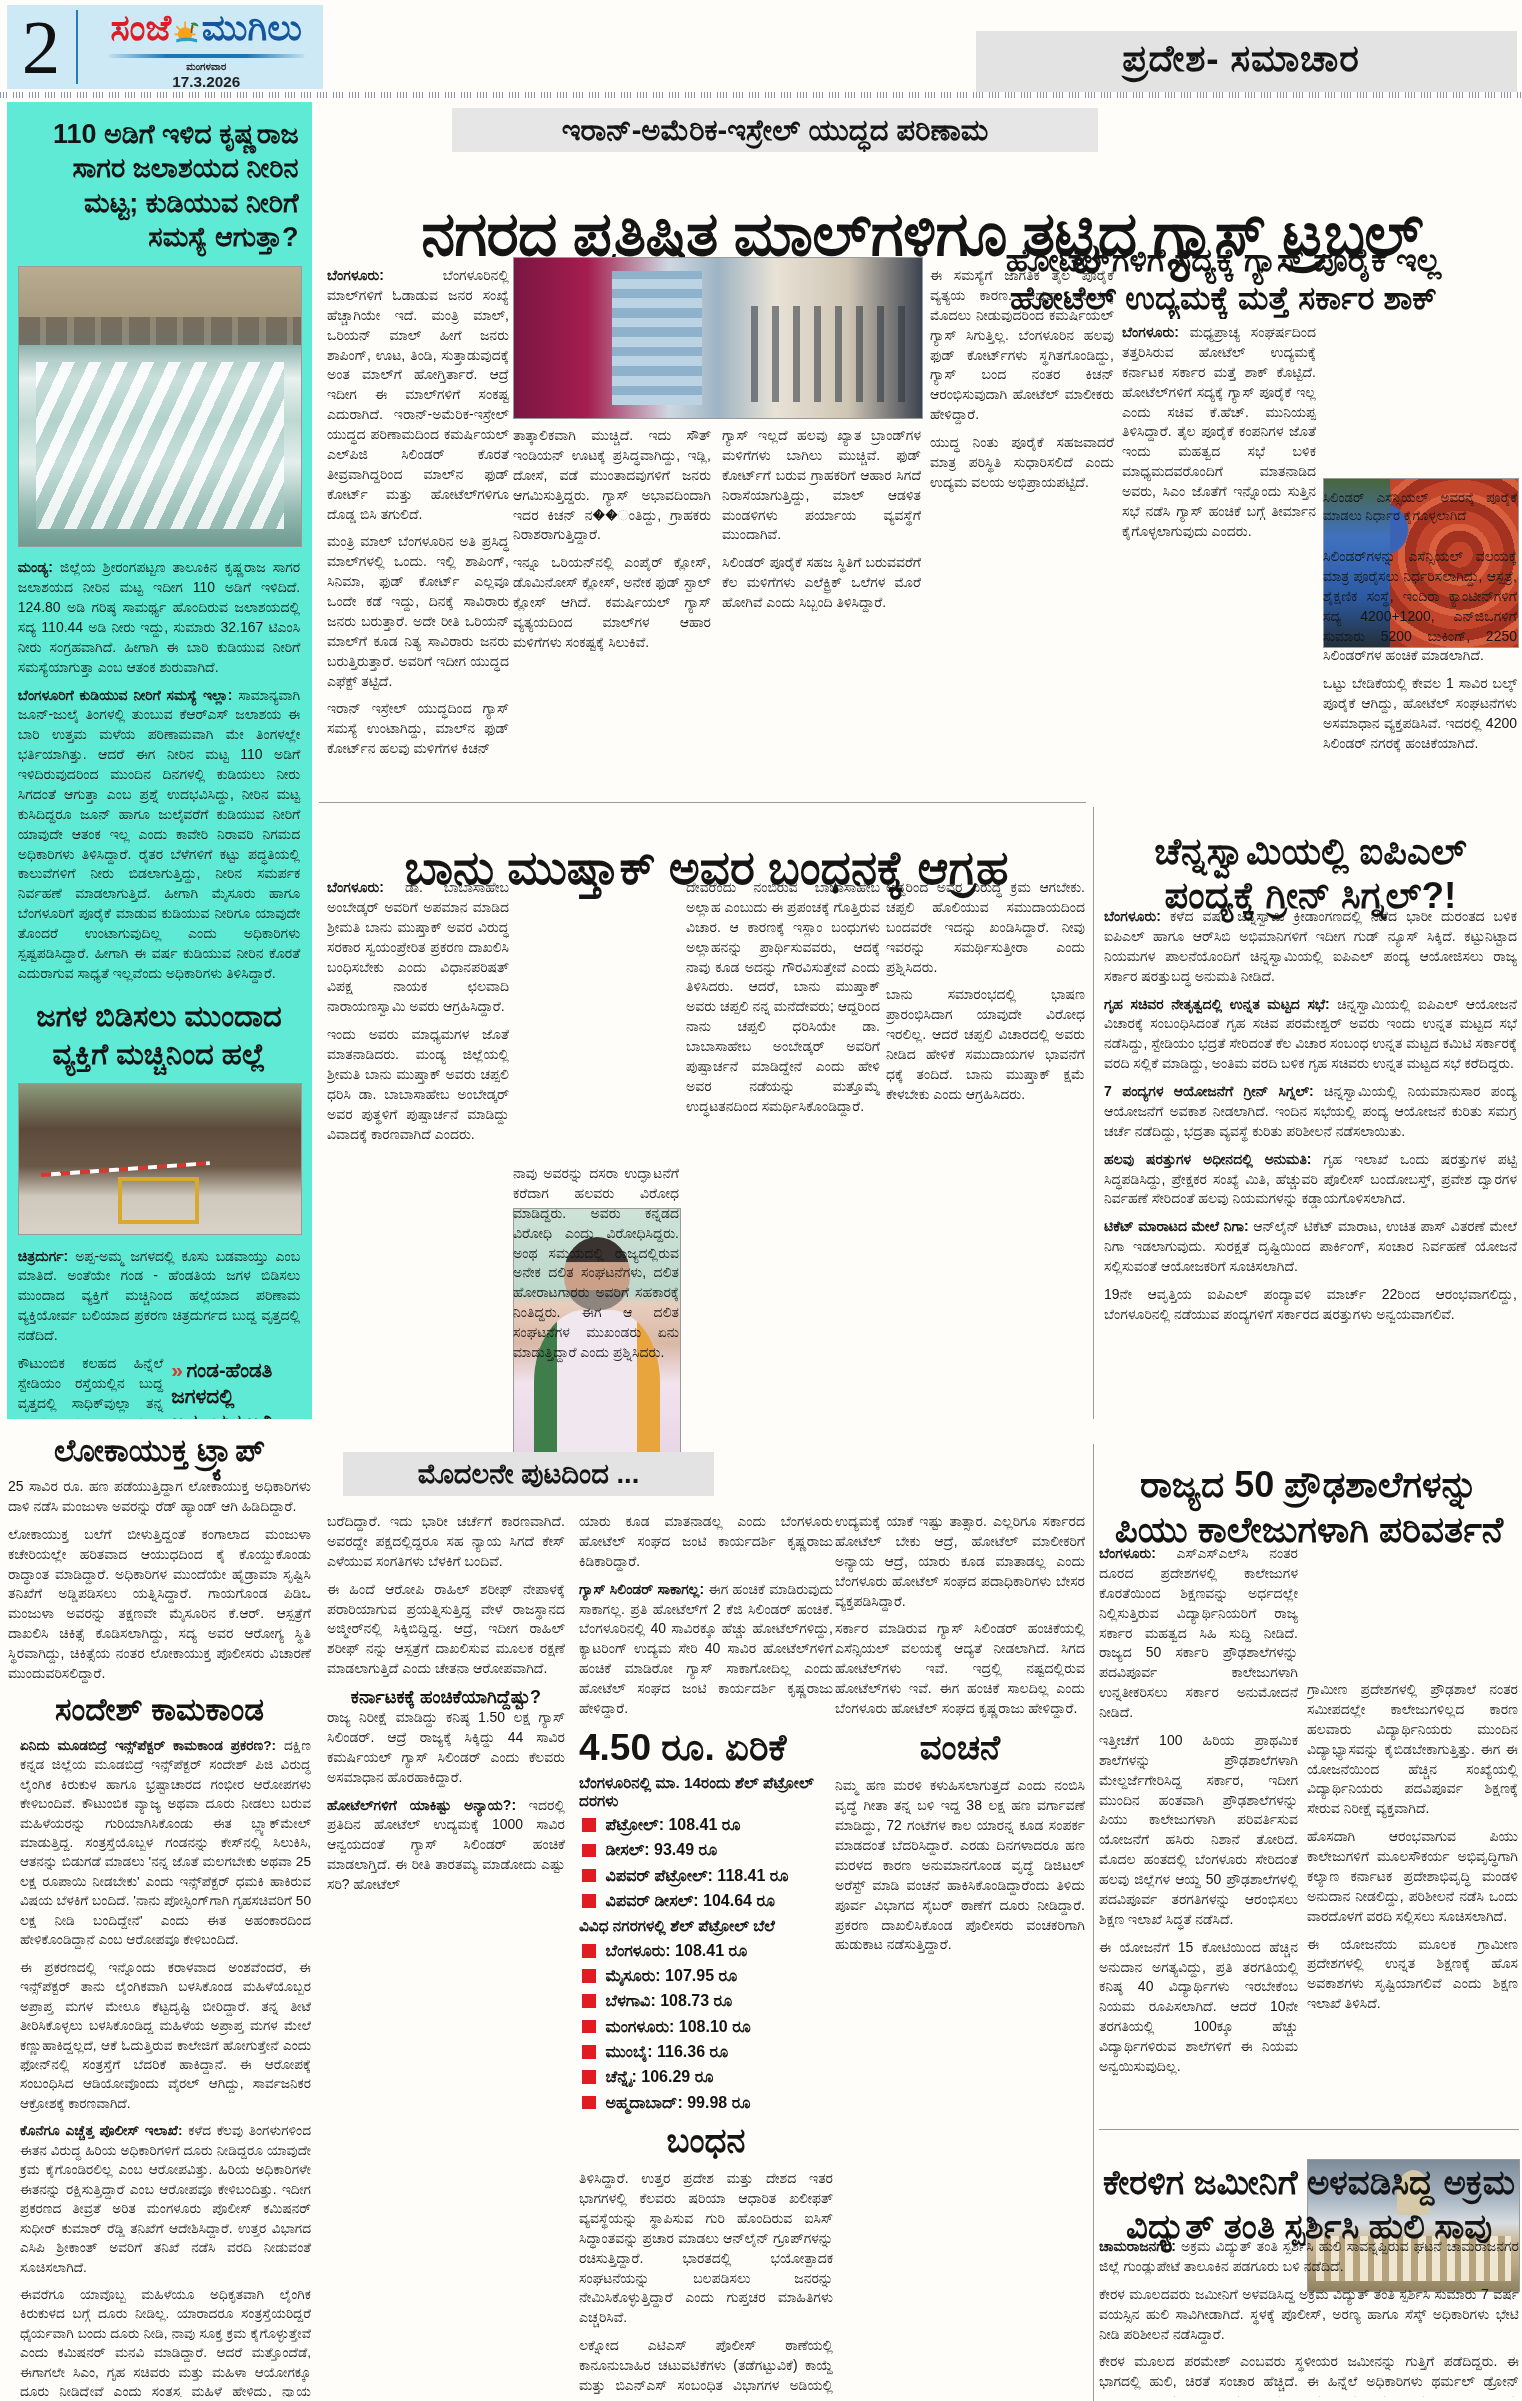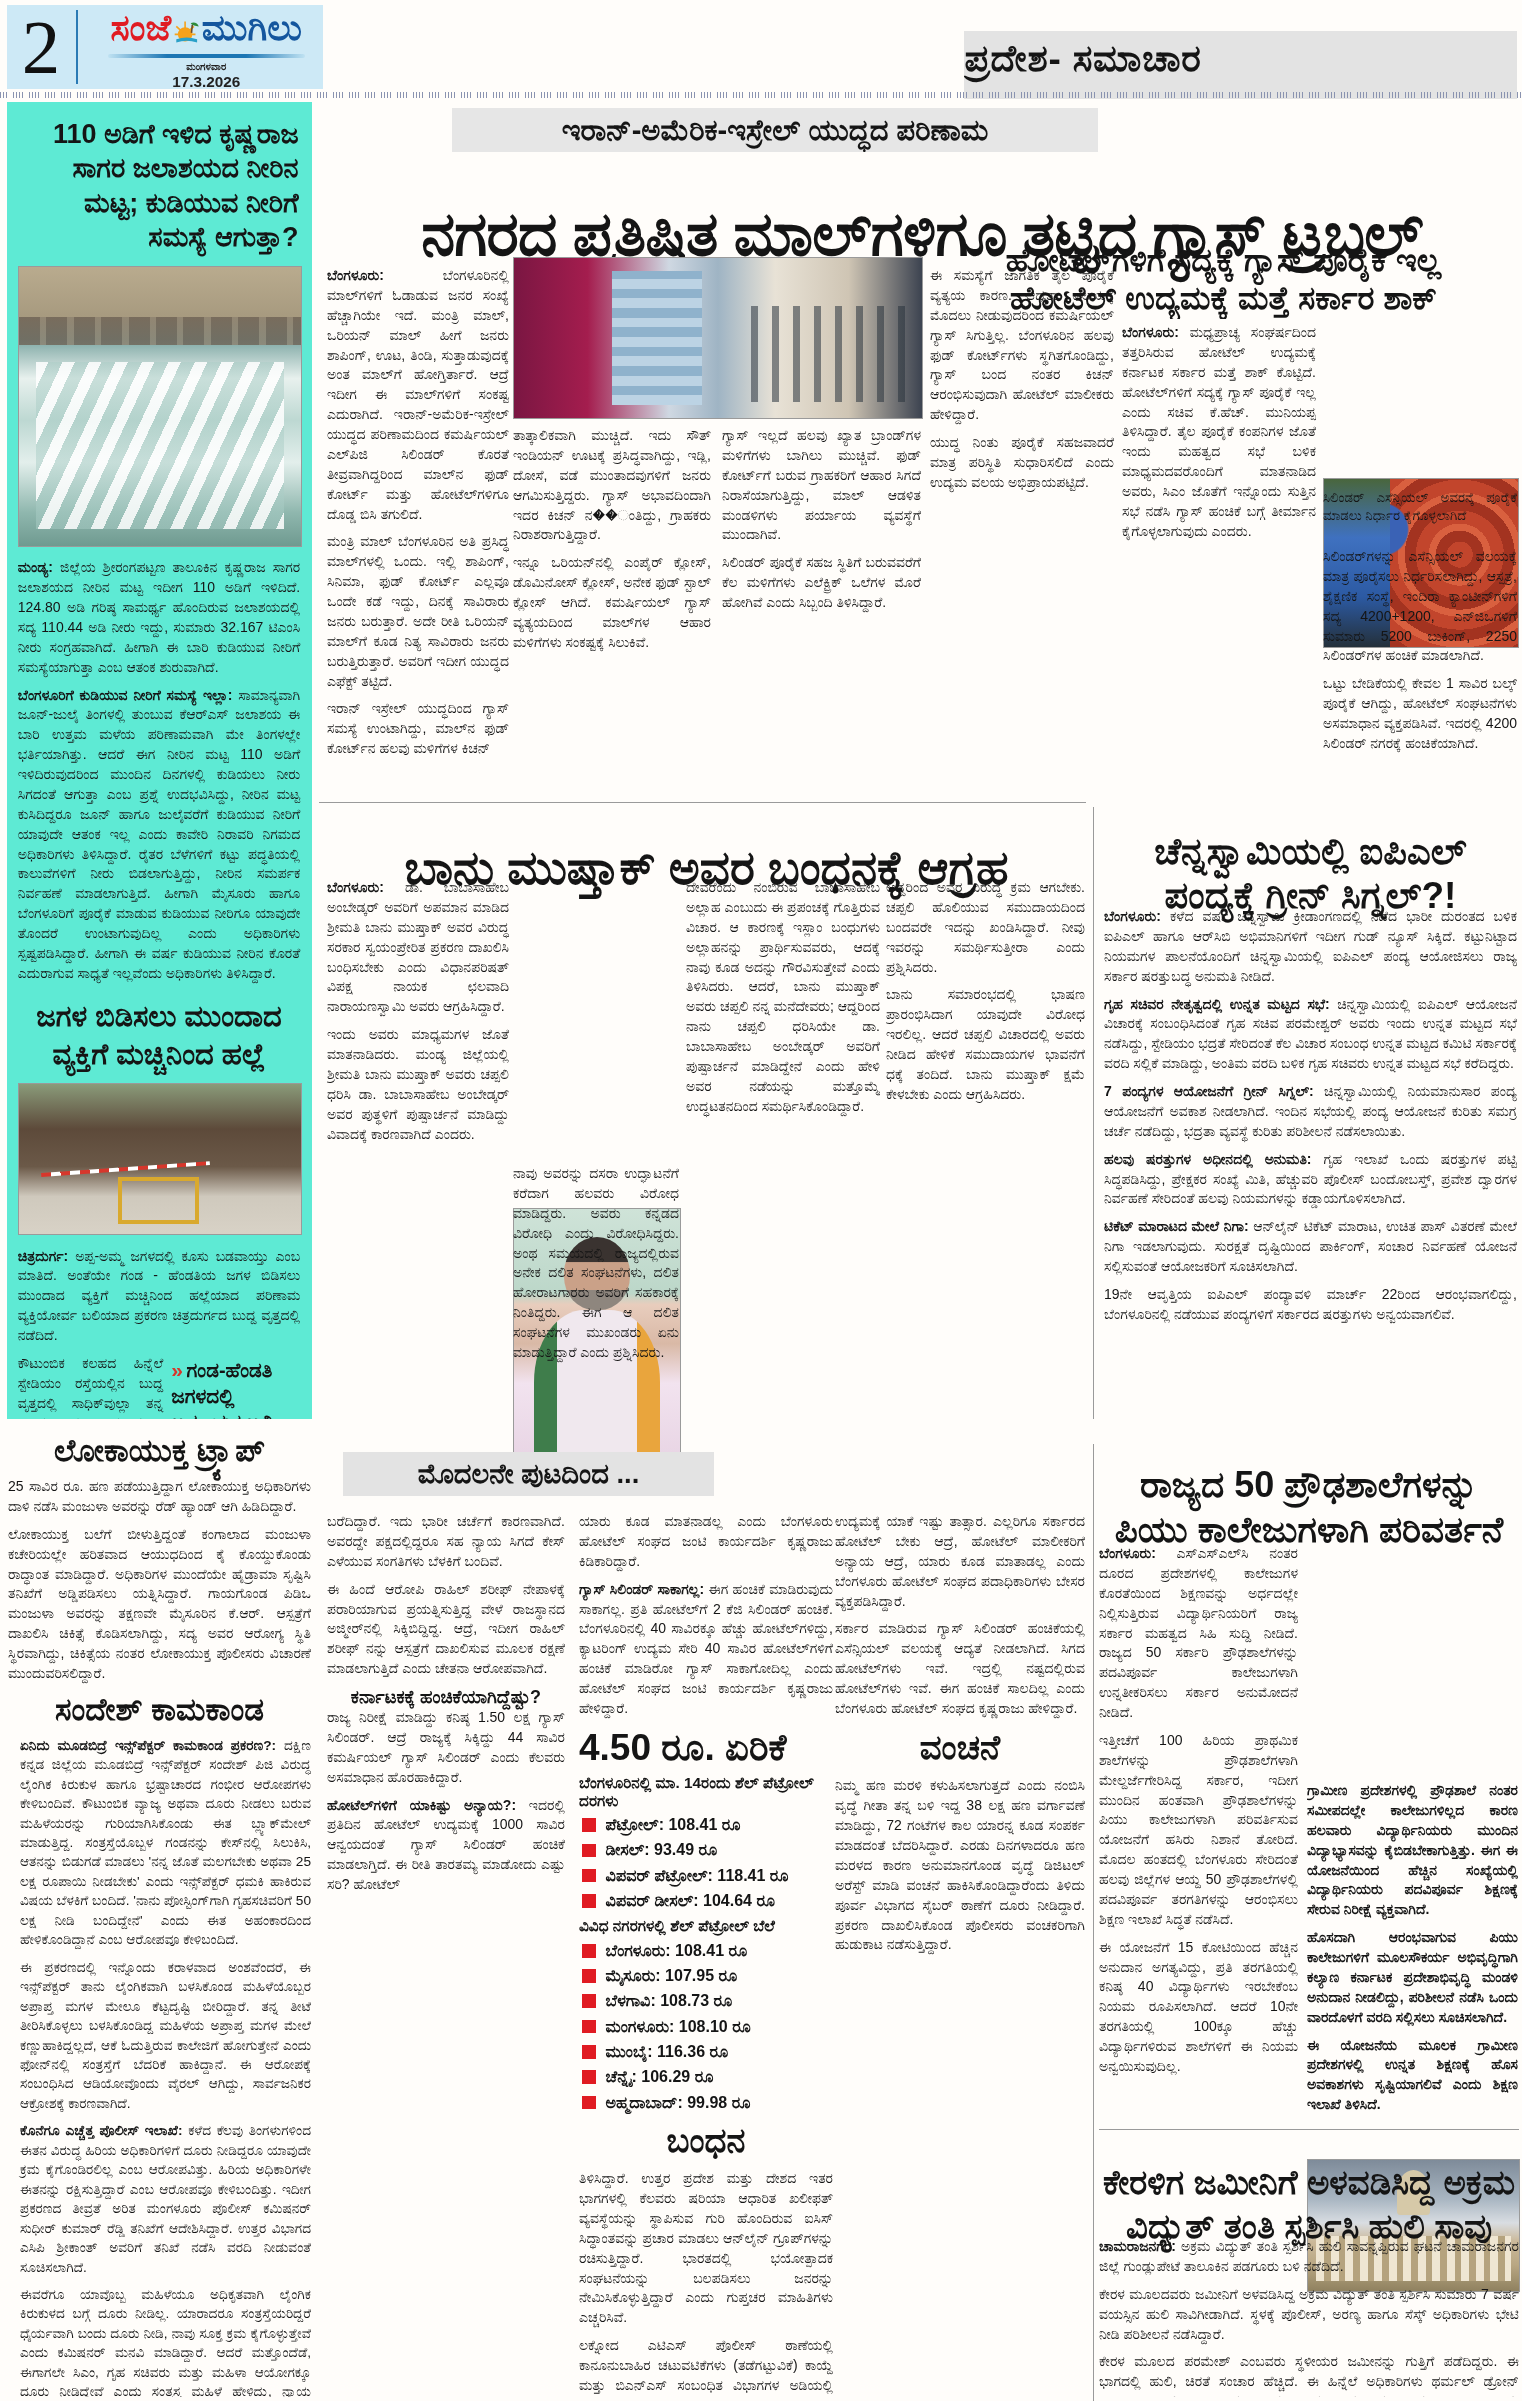--- a/index.html
+++ b/index.html
@@ -13,22 +13,22 @@
   .page-num{width:69px;font-family:"Liberation Serif",serif;font-size:77px;line-height:84px;text-align:center;color:#111;}
   .mast-divider{width:2.4px;background:#2a7ab5;margin:4.8px 0;}
   .mast-stack{flex:1;text-align:center;padding-top:4.8px;padding-left:12px;}
   .mast-title{font-size:36px;font-weight:bold;line-height:1.0;white-space:nowrap;}
   .mast-red{color:#e01b22;}
   .mast-blue{color:#14569e;}
   .sun-ico{display:inline-block;vertical-align:-4.8px;margin:0 1.6px;}
   .mast-rule{height:4px;margin:3.2px 18px;background:linear-gradient(90deg,#bfe2f2,#1c76b4 30%,#1c76b4 70%,#bfe2f2);border-radius:2.4px;}
   .mast-day{font-size:10px;font-weight:bold;color:#222;}
   .mast-date{font-size:15.3px;font-weight:bold;color:#222;}
-  .section-label{right:5.6px;top:31px;width:529px;height:68px;background:#e3e3e3;
-     font-size:37px;font-weight:bold;text-align:left;line-height:56px;padding-right:24px;letter-spacing:0.8px;}
+  .section-label{right:5.6px;top:31px;width:529px;height:61px;background:#e3e3e3;
+     font-size:37px;font-weight:bold;text-align:center;line-height:56px;padding-right:12px;letter-spacing:0.8px;}
   .hatch-rule{left:0;top:92px;width:1523px;height:5.6px;
      background:repeating-linear-gradient(90deg,#8a93b0 0 0.8px,transparent 0.8px 3.2px);}
   
   .green-panel{left:6.5px;top:102px;width:305px;height:1317px;background:#5eead4;padding:8px 11.3px;box-sizing:border-box;}
   .dam-headline{font-size:27px;font-weight:bold;line-height:1.28;text-align:right;margin:6.5px 1.6px 11.3px 1.6px;}
   .photo{position:relative;background:#ccc;}
   .photo-frame{border:0.8px solid #9a9a9a;}
   .dam-photo{width:100%;height:279px;margin:1.6px 0 11.3px 0;
      background:linear-gradient(180deg,#b9ab8e 0%,#a79a7f 18%,#7fa8a4 26%,#e8f1ee 40%,#bdd8d2 55%,#e3efec 70%,#8fb7ae 88%,#6f9a90 100%);}
   .dam-photo:before{content:"";position:absolute;left:0;top:18%;width:100%;height:10%;
@@ -343,21 +343,21 @@
   <h1 class="region pu-headline">
     <div>ರಾಜ್ಯದ 50 ಪ್ರೌಢಶಾಲೆಗಳನ್ನು</div>
     <div>ಪಿಯು ಕಾಲೇಜುಗಳಾಗಿ ಪರಿವರ್ತನೆ</div>
   </h1>
   <div class="region" style="left:1099px;top:1544px;width:199px;height:578px;">
       <p class="para"><b>ಬೆಂಗಳೂರು: </b>ಎಸ್‌ಎಸ್‌ಎಲ್‌ಸಿ ನಂತರ ದೂರದ ಪ್ರದೇಶಗಳಲ್ಲಿ ಕಾಲೇಜುಗಳ ಕೊರತೆಯಿಂದ ಶಿಕ್ಷಣವನ್ನು ಅರ್ಧದಲ್ಲೇ ನಿಲ್ಲಿಸುತ್ತಿರುವ ವಿದ್ಯಾರ್ಥಿನಿಯರಿಗೆ ರಾಜ್ಯ ಸರ್ಕಾರ ಮಹತ್ವದ ಸಿಹಿ ಸುದ್ದಿ ನೀಡಿದೆ. ರಾಜ್ಯದ 50 ಸರ್ಕಾರಿ ಪ್ರೌಢಶಾಲೆಗಳನ್ನು ಪದವಿಪೂರ್ವ ಕಾಲೇಜುಗಳಾಗಿ ಉನ್ನತೀಕರಿಸಲು ಸರ್ಕಾರ ಅನುಮೋದನೆ ನೀಡಿದೆ.</p>
       <p class="para">ಇತ್ತೀಚೆಗೆ 100 ಹಿರಿಯ ಪ್ರಾಥಮಿಕ ಶಾಲೆಗಳನ್ನು ಪ್ರೌಢಶಾಲೆಗಳಾಗಿ ಮೇಲ್ದರ್ಜೆಗೇರಿಸಿದ್ದ ಸರ್ಕಾರ, ಇದೀಗ ಮುಂದಿನ ಹಂತವಾಗಿ ಪ್ರೌಢಶಾಲೆಗಳನ್ನು ಪಿಯು ಕಾಲೇಜುಗಳಾಗಿ ಪರಿವರ್ತಿಸುವ ಯೋಜನೆಗೆ ಹಸಿರು ನಿಶಾನೆ ತೋರಿದೆ. ಮೊದಲ ಹಂತದಲ್ಲಿ ಬೆಂಗಳೂರು ಸೇರಿದಂತೆ ಹಲವು ಜಿಲ್ಲೆಗಳ ಆಯ್ದ 50 ಪ್ರೌಢಶಾಲೆಗಳಲ್ಲಿ ಪದವಿಪೂರ್ವ ತರಗತಿಗಳನ್ನು ಆರಂಭಿಸಲು ಶಿಕ್ಷಣ ಇಲಾಖೆ ಸಿದ್ಧತೆ ನಡೆಸಿದೆ.</p>
       <p class="para">ಈ ಯೋಜನೆಗೆ 15 ಕೋಟಿಯಿಂದ ಹೆಚ್ಚಿನ ಅನುದಾನ ಅಗತ್ಯವಿದ್ದು, ಪ್ರತಿ ತರಗತಿಯಲ್ಲಿ ಕನಿಷ್ಠ 40 ವಿದ್ಯಾರ್ಥಿಗಳು ಇರಬೇಕೆಂಬ ನಿಯಮ ರೂಪಿಸಲಾಗಿದೆ. ಆದರೆ 10ನೇ ತರಗತಿಯಲ್ಲಿ 100ಕ್ಕೂ ಹೆಚ್ಚು ವಿದ್ಯಾರ್ಥಿಗಳಿರುವ ಶಾಲೆಗಳಿಗೆ ಈ ನಿಯಮ ಅನ್ವಯಿಸುವುದಿಲ್ಲ.</p>
     </div>
   <div class="region photo photo-frame soudha-photo"></div>
-  <div class="region" style="left:1307px;top:1781px;width:211px;height:437px;font-weight:bold;">
+  <div class="region" style="left:1307px;top:1680px;width:211px;height:437px;">
       <p class="para">ಗ್ರಾಮೀಣ ಪ್ರದೇಶಗಳಲ್ಲಿ ಪ್ರೌಢಶಾಲೆ ನಂತರ ಸಮೀಪದಲ್ಲೇ ಕಾಲೇಜುಗಳಿಲ್ಲದ ಕಾರಣ ಹಲವಾರು ವಿದ್ಯಾರ್ಥಿನಿಯರು ಮುಂದಿನ ವಿದ್ಯಾಭ್ಯಾಸವನ್ನು ಕೈಬಿಡಬೇಕಾಗುತ್ತಿತ್ತು. ಈಗ ಈ ಯೋಜನೆಯಿಂದ ಹೆಚ್ಚಿನ ಸಂಖ್ಯೆಯಲ್ಲಿ ವಿದ್ಯಾರ್ಥಿನಿಯರು ಪದವಿಪೂರ್ವ ಶಿಕ್ಷಣಕ್ಕೆ ಸೇರುವ ನಿರೀಕ್ಷೆ ವ್ಯಕ್ತವಾಗಿದೆ.</p>
       <p class="para">ಹೊಸದಾಗಿ ಆರಂಭವಾಗುವ ಪಿಯು ಕಾಲೇಜುಗಳಿಗೆ ಮೂಲಸೌಕರ್ಯ ಅಭಿವೃದ್ಧಿಗಾಗಿ ಕಲ್ಯಾಣ ಕರ್ನಾಟಕ ಪ್ರದೇಶಾಭಿವೃದ್ಧಿ ಮಂಡಳಿ ಅನುದಾನ ನೀಡಲಿದ್ದು, ಪರಿಶೀಲನೆ ನಡೆಸಿ ಒಂದು ವಾರದೊಳಗೆ ವರದಿ ಸಲ್ಲಿಸಲು ಸೂಚಿಸಲಾಗಿದೆ.</p>
       <p class="para">ಈ ಯೋಜನೆಯ ಮೂಲಕ ಗ್ರಾಮೀಣ ಪ್ರದೇಶಗಳಲ್ಲಿ ಉನ್ನತ ಶಿಕ್ಷಣಕ್ಕೆ ಹೊಸ ಅವಕಾಶಗಳು ಸೃಷ್ಟಿಯಾಗಲಿವೆ ಎಂದು ಶಿಕ್ಷಣ ಇಲಾಖೆ ತಿಳಿಸಿದೆ.</p>
     </div>
 
   <div class="hrule" style="left:1099px;top:2129px;width:420px;"></div>
 
   <h1 class="region tiger-headline">
     <div>ಕೇರಳಿಗ ಜಮೀನಿಗೆ ಅಳವಡಿಸಿದ್ದ ಅಕ್ರಮ</div>
     <div>ವಿದ್ಯುತ್ ತಂತಿ ಸ್ಪರ್ಶಿಸಿ ಹುಲಿ ಸಾವು</div>

